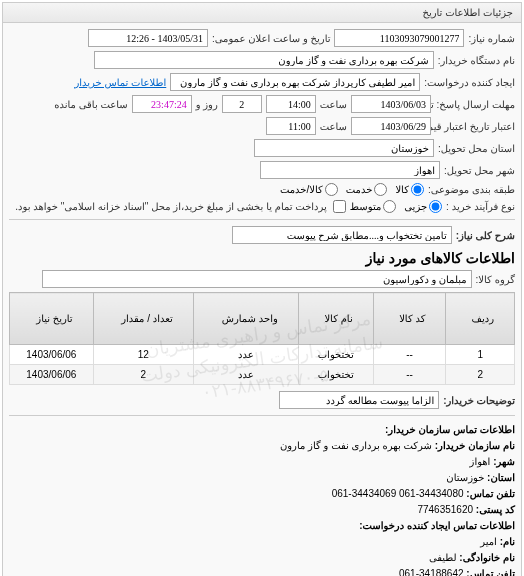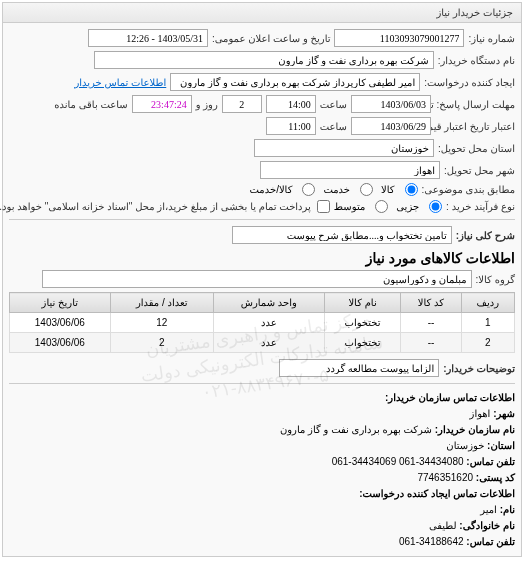--- a/index.html
+++ b/index.html
@@ -58,41 +58,41 @@
   font-size: 10px;
 }
 .radio-group {
   display: flex;
   gap: 8px;
   align-items: center;
 }
 .radio-item {
   display: flex;
   align-items: center;
-  gap: 10px;
+  gap: 2px;
 }
 .checkbox {
   margin-left: 2px;
 }
 .section-title {
   font-weight: bold;
   font-size: 14px;
   margin: 6px 0 4px 0;
 }
 .table {
   width: 100%;
   border-collapse: collapse;
   font-size: 10px;
   margin-top: 4px;
 }
 .table th {
   background: linear-gradient(to bottom, #f0f0f0, #dcdcdc);
   border: 1px solid #bbb;
-  padding: 4px;
-  text-align: center;
+  padding: 20px;
+  text-align: right;
   font-weight: normal;
 }
 .table td {
   border: 1px solid #ddd;
   padding: 4px;
   text-align: center;
   background: #fff;
   margin-top: 32px;
 }
 .table tr:nth-child(even) td {
@@ -125,21 +125,21 @@
 }
 .container {
   position: relative;
 }
 </style>
 </head>
 <body>
 
 <div class="container">
 <div class="panel">
-  <div class="panel-header">جزئیات خریدار نیاز</div>
+  <div class="panel-header">جزئیات اطلاعات تاریخ</div>
   <div class="panel-body">
 
     <div class="row">
       <span class="label">شماره نیاز:</span>
       <input class="input" style="width: 130px;" readonly="" value="1103093079001277">
       <span class="label">تاریخ و ساعت اعلان عمومی:</span>
       <input class="input" style="width: 120px;" readonly="" value="1403/05/31 - 12:26">
     </div>
 
     <div class="row">
@@ -175,21 +175,21 @@
       <span class="label">استان محل تحویل:</span>
       <input class="input" style="width: 180px;" readonly="" value="خوزستان">
     </div>
 
     <div class="row">
       <span class="label">شهر محل تحویل:</span>
       <input class="input" style="width: 180px;" readonly="" value="اهواز">
     </div>
 
     <div class="row">
-      <span class="label">مطابق بندی موضوعی:</span>
+      <span class="label">طبقه بندی موضوعی:</span>
       <div class="radio-group">
         <label class="radio-item">
               <input type="radio" name="budget" checked="" style="">
               <span>کالا</span>
             </label>
         <label class="radio-item">
               <input type="radio" name="budget" style="">
               <span>خدمت</span>
             </label>
         <label class="radio-item">
@@ -262,22 +262,22 @@
 
     <div class="row" style="margin-top:6px">
       <span class="label bold" style="font-weight:bold">توضیحات خریدار:</span>
       <input class="input" style="width: 160px;" readonly="" value="الزاما پیوست مطالعه گردد">
     </div>
 
     <hr>
 
     <div class="info-block">
       <div class="bold">اطلاعات تماس سازمان خریدار:</div>
+      <div><span class="bold">نام سازمان خریدار:</span> <span>شرکت بهره برداری نفت و گاز مارون</span></div>
       <div><span class="bold">شهر:</span> <span>اهواز</span></div>
-      <div><span class="bold">نام سازمان خریدار:</span> <span>شرکت بهره برداری نفت و گاز مارون</span></div>
       <div><span class="bold">استان:</span> <span>خوزستان</span></div>
       <div><span class="bold">تلفن تماس:</span> <span>34434080-061  34434069-061</span></div>
       <div><span class="bold">کد پستی:</span> <span>7746351620</span></div>
       <div class="bold">اطلاعات تماس ایجاد کننده درخواست:</div>
       <div><span class="bold">نام:</span> <span>امیر</span></div>
       <div><span class="bold">نام خانوادگی:</span> <span>لطیفی</span></div>
       <div><span class="bold">تلفن تماس:</span> <span>34188642-061</span></div>
     </div>
 
   </div>

